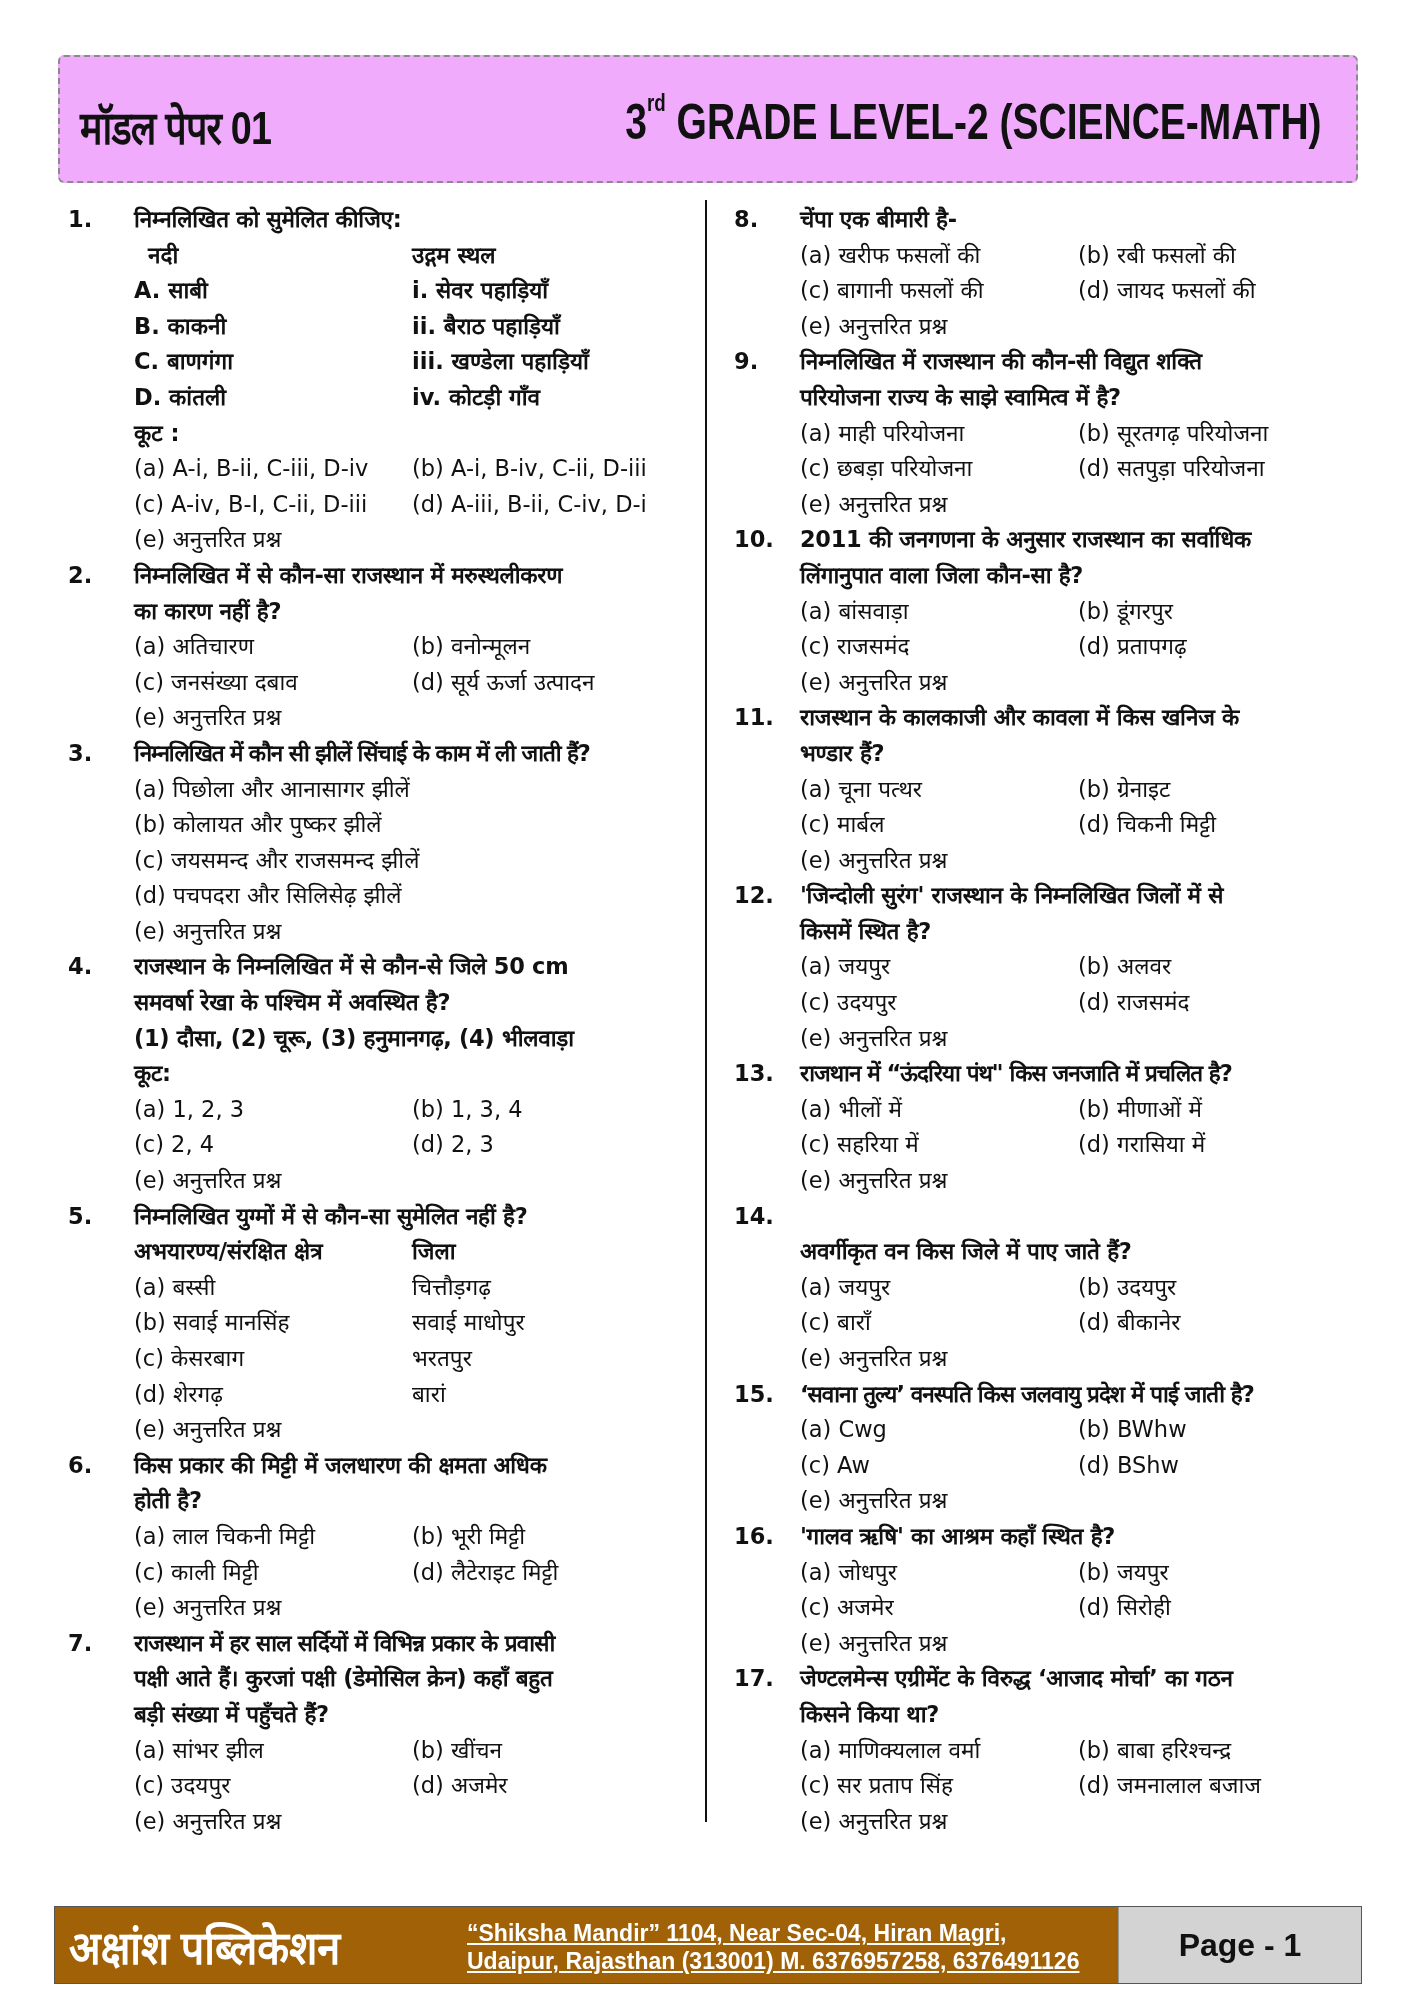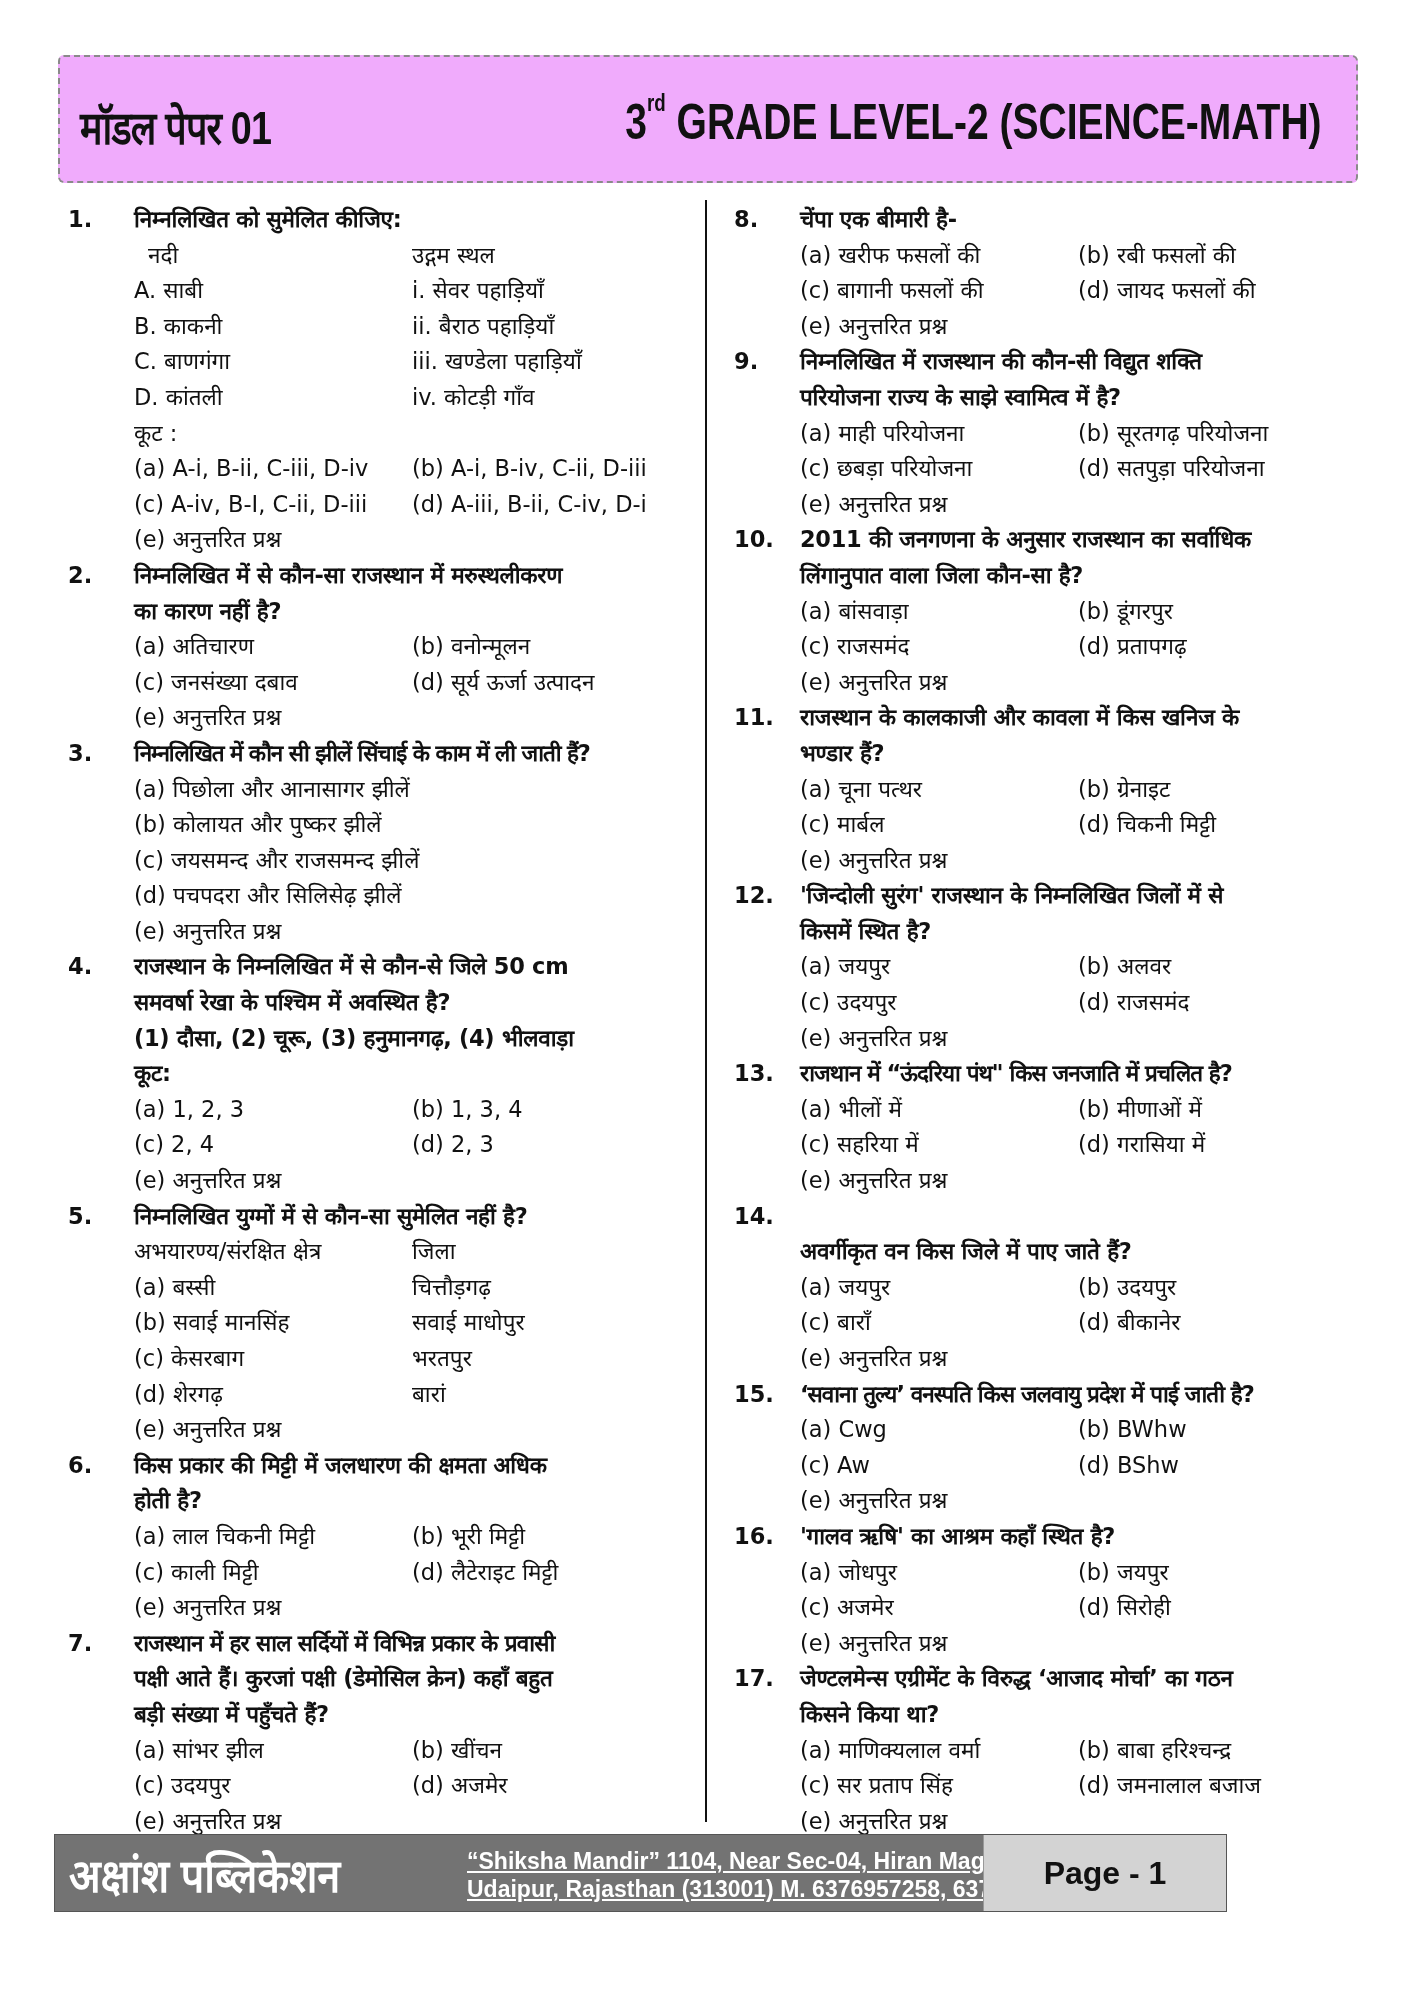--- a/index.html
+++ b/index.html
@@ -24,23 +24,23 @@
   .col { position:absolute; top:202px; }
   .col.left { left:60px; width:630px; }
   .col.right { left:726px; width:630px; }
   .q { position:relative; }
   .line { position:relative; height:35.6px; line-height:35.6px; font-size:22.5px; white-space:nowrap; }
   .qnum { position:absolute; left:8px; top:0; font-weight:bold; }
   .qtext { position:absolute; left:74px; top:0; font-weight:bold; letter-spacing:-0.3px; }
   .opt { position:absolute; top:0; font-weight:normal; }
   .opt.a { left:74px; }
   .opt.b { left:352px; }
-  .opt.bold { font-weight:normal; }
+  .opt.bold { font-weight:bold; }
   .footer {
-    position:absolute; left:54px; top:1834px; width:1173px; height:78px; background:#737373;
+    position:absolute; left:54px; top:1906px; width:1308px; height:78px; background:#a16207;
     border:1px solid #555; box-sizing:border-box;
   }
   .footer .brand {
     position:absolute; left:14px; top:8px; color:#fff; font-size:46px; font-weight:bold;
     font-family:"Liberation Sans",sans-serif; transform:scaleX(0.9); transform-origin:left center; white-space:nowrap;
   }
   .footer .addr {
     position:absolute; left:412px; top:12px; color:#fff; font-size:23px; font-weight:bold; line-height:28px;
     font-family:"Liberation Sans",sans-serif; white-space:nowrap;text-decoration:underline;
   }

